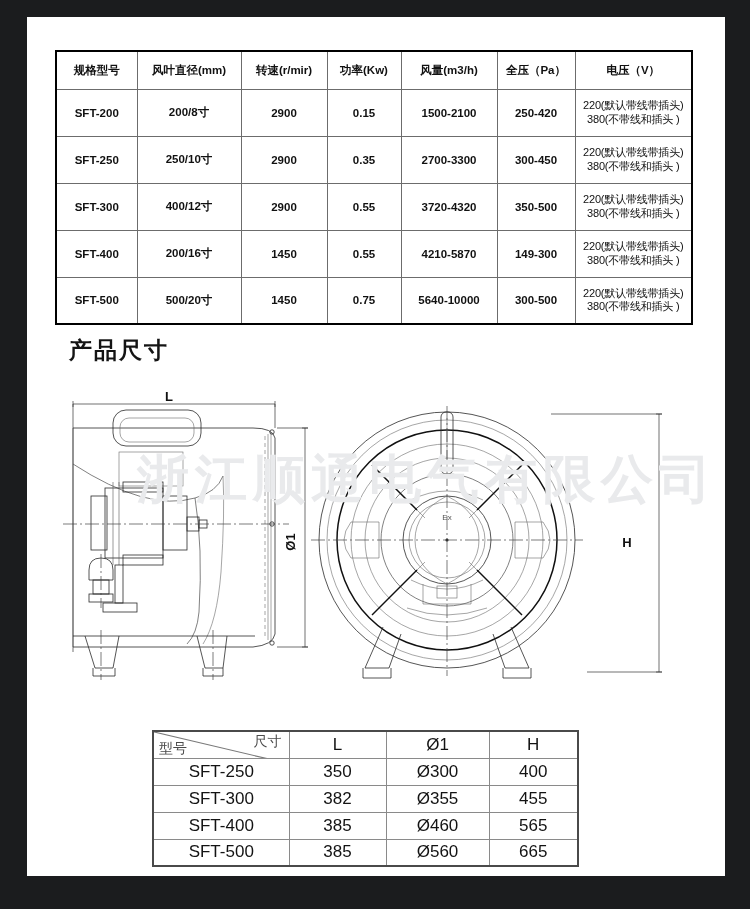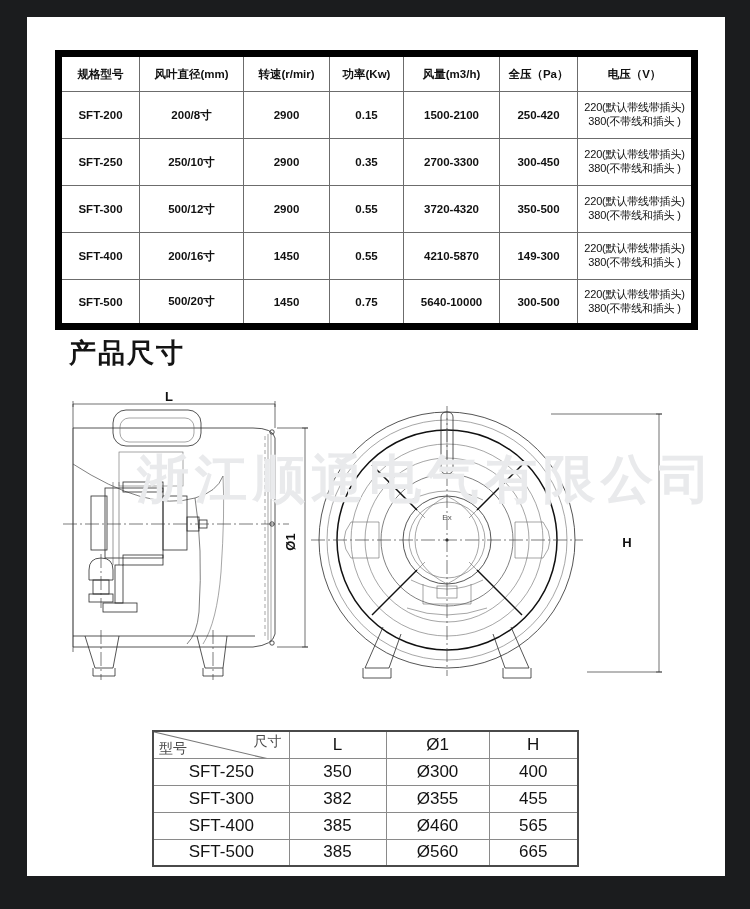--- a/index.html
+++ b/index.html
@@ -25,21 +25,21 @@
   
   #spec-table-wrap {
     position: absolute;
     left: 28px; top: 33px;
     width: 636px;
   }
   table.spec {
     border-collapse: collapse;
     width: 636px;
     table-layout: fixed;
-    border: 7px solid #000000;
+    border: 2px solid #000000;
   }
   table.spec th, table.spec td {
     border: 1px solid #6c6c6c;
     text-align: center;
     vertical-align: middle;
     color: #111;
     font-weight: bold;
     font-size: 11.5px;
     padding: 0 2px;
   }
@@ -62,21 +62,21 @@
   .c2 { width: 86px; }
   .c3 { width: 74px; }
   .c4 { width: 96px; }
   .c5 { width: 78px; }
   .c6 { width: 117px; }
 
   
   #section-title {
     position: absolute;
     left: 42px; top: 318px;
-    font-size: 27px;
+    font-size: 23px;
     font-weight: bold;
     color: #141414;
     letter-spacing: 2px;
   }
 
   
   #drawing {
     position: absolute;
     left: 0; top: 355px;
     width: 698px; height: 330px;
@@ -178,21 +178,21 @@
           <td class="c3">0.35</td>
           <td class="c4">2700-3300</td>
           <td class="c5">300-450</td>
           <td class="c6 volt">
             <div>220(默认带线带插头)</div>
             <div>380(不带线和插头  )</div>
           </td>
         </tr>
         <tr>
           <td class="c0">SFT-300</td>
-          <td class="c1">500/12寸</td>
+          <td class="c1">400/12寸</td>
           <td class="c2">2900</td>
           <td class="c3">0.55</td>
           <td class="c4">3720-4320</td>
           <td class="c5">350-500</td>
           <td class="c6 volt">
             <div>220(默认带线带插头)</div>
             <div>380(不带线和插头  )</div>
           </td>
         </tr>
         <tr>

